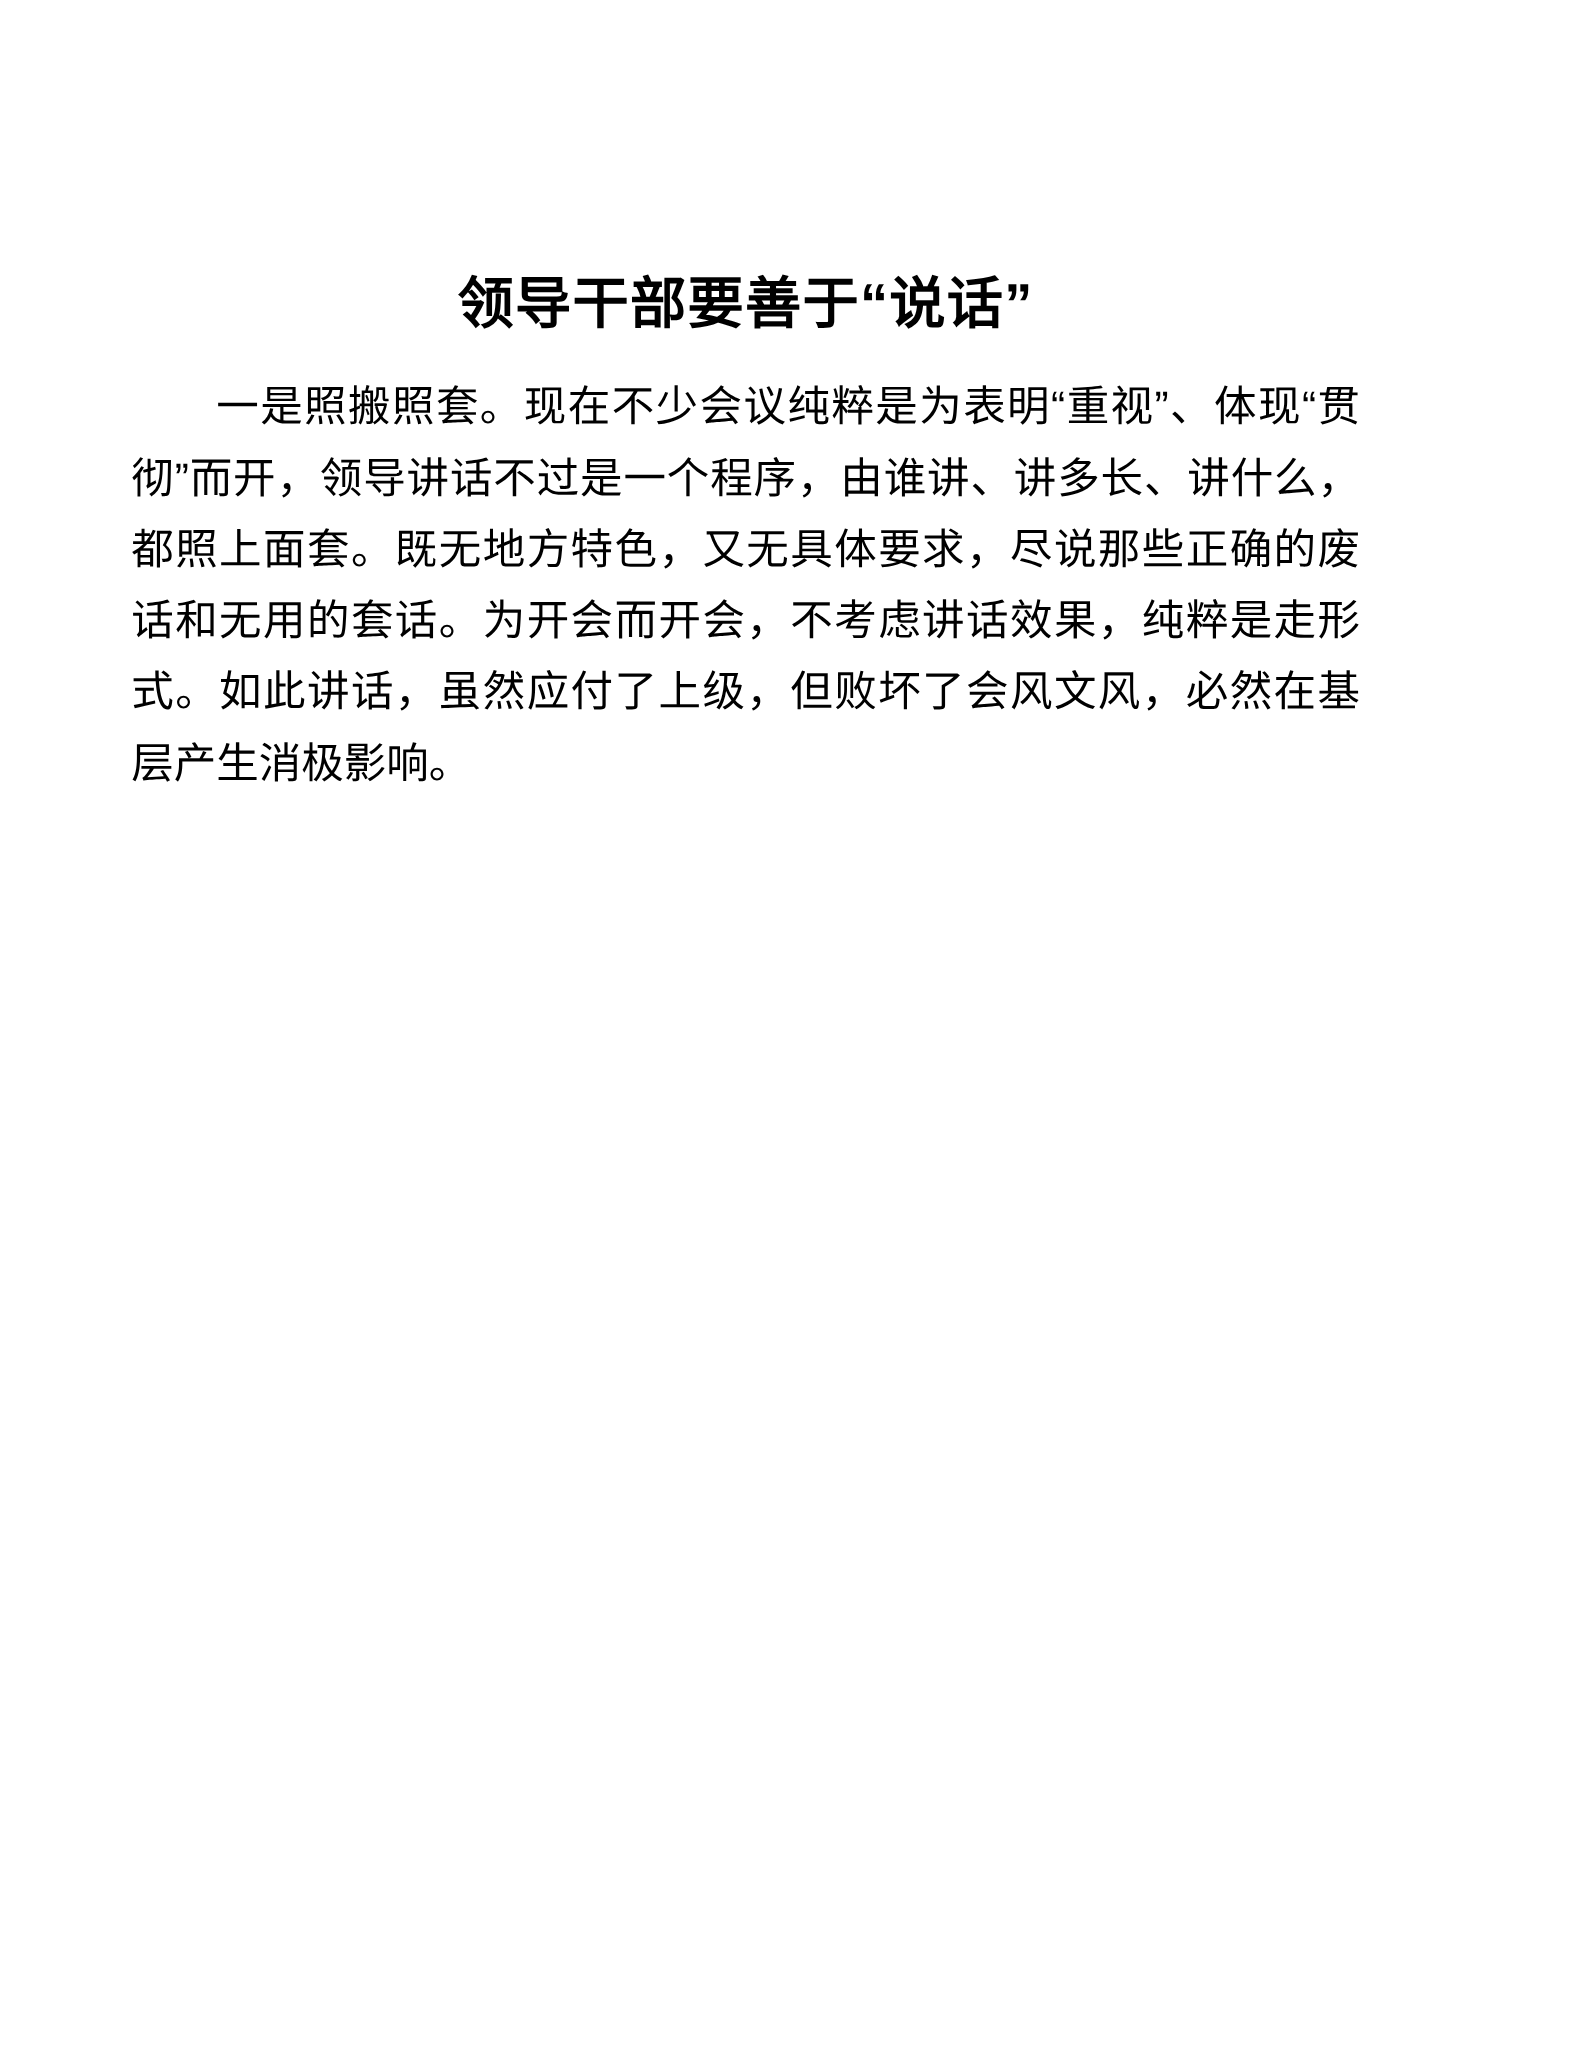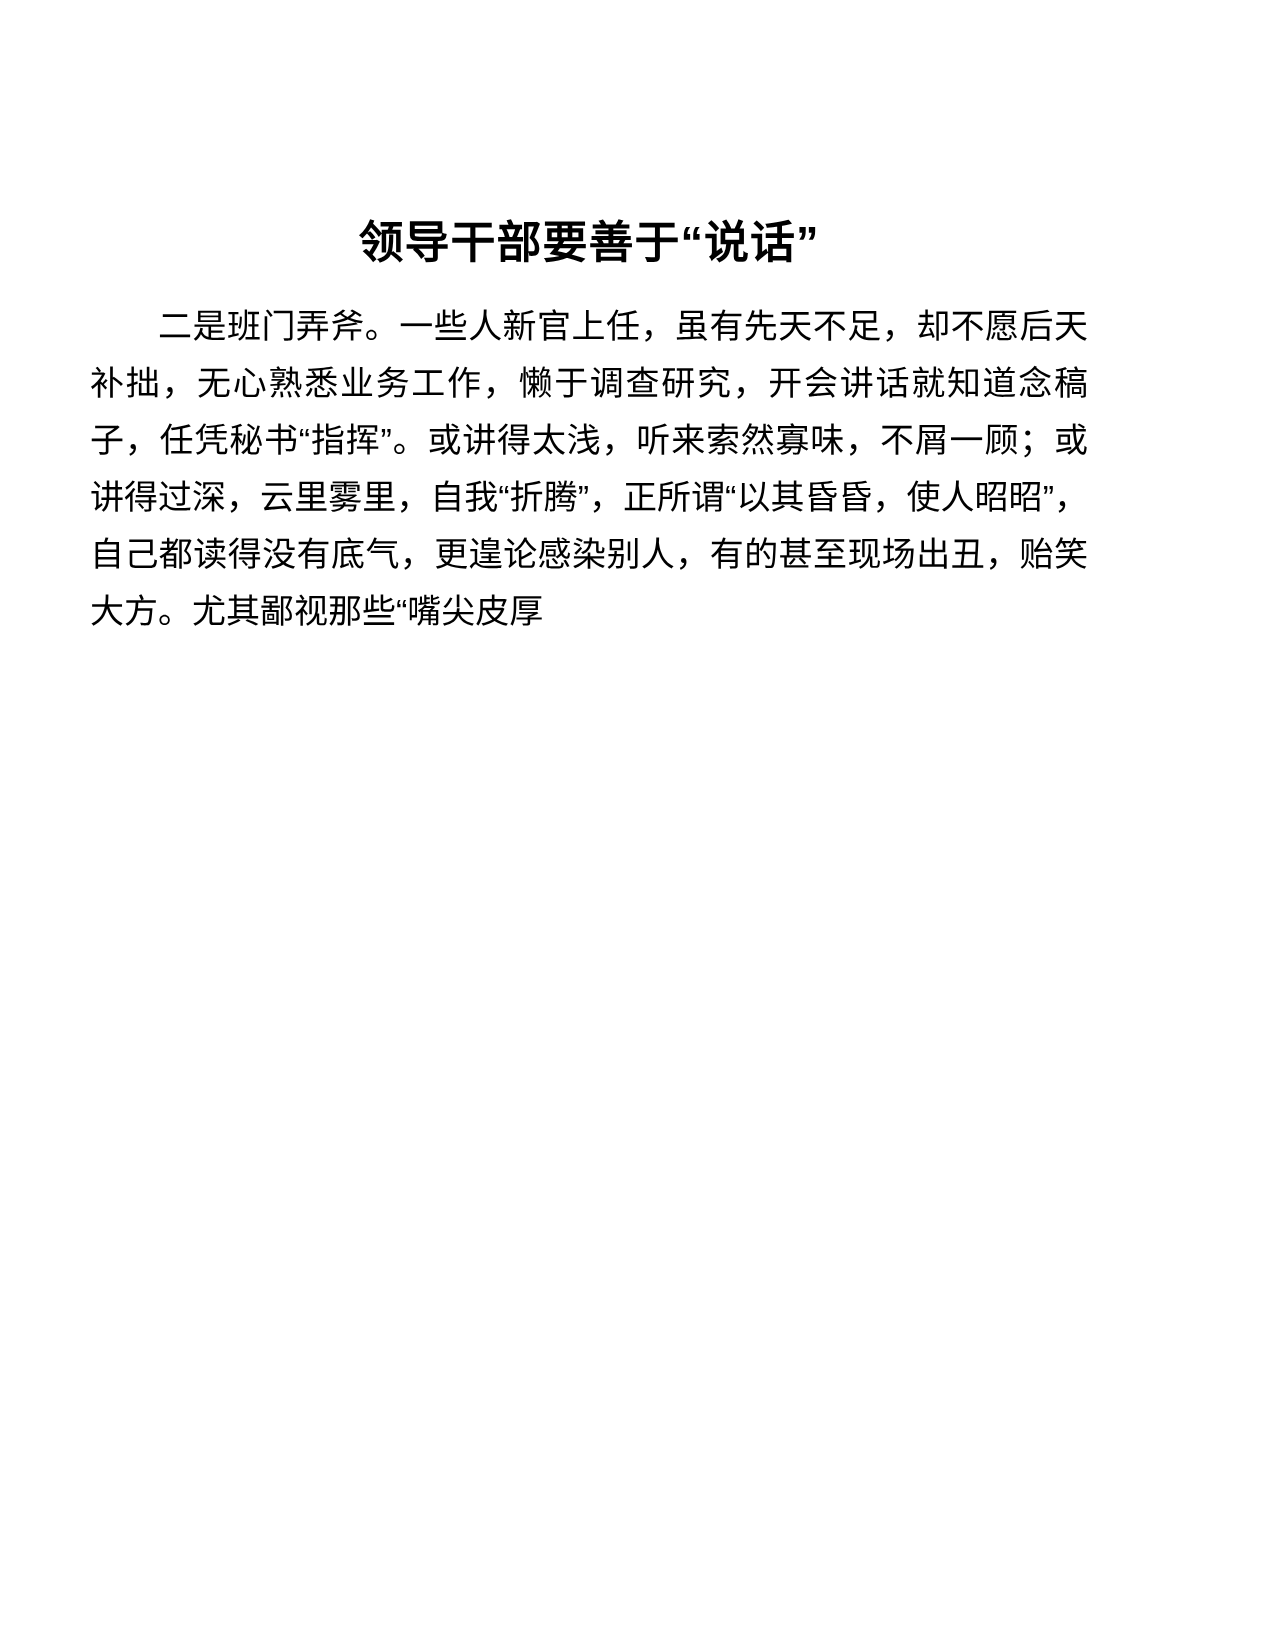--- a/index.html
+++ b/index.html
@@ -12,22 +12,21 @@
       width: 1275px;
       height: 1650px;
       margin: 0 auto;
       background: #ffffff;
       color: #000000;
       overflow: hidden;
       font-family: "Liberation Sans", "DejaVu Sans", sans-serif;
     }
     .content {
       box-sizing: border-box;
-      padding: 208px 187px 0 78px; 
-      margin-left: 12px;
+      padding: 208px 187px 0 105px; 
     }
     .doc-title {
       margin: 0 0 20px 0;
       font-size: 45px;
       line-height: 70px;
       font-weight: 700;
       text-align: center;
       letter-spacing: 1px;
       white-space: nowrap;
     }
@@ -43,16 +42,16 @@
     }
   </style>
 </head>
 <body>
 
 <div class="page">
   <div class="content">
     <h1 class="doc-title">领导干部要善于“说话”</h1>
 
 
+    <p class="doc-para">一是照搬照套。现在不少会议纯粹是为表明“重视”、体现“贯彻”而开，领导讲话不过是一个程序，由谁讲、讲多长、讲什么，都照上面套。既无地方特色，又无具体要求，尽说那些正确的废话和无用的套话。为开会而开会，不考虑讲话效果，纯粹是走形式。如此讲话，虽然应付了上级，但败坏了会风文风，必然在基层产生消极影响。</p>
 
-    <p class="doc-para">二是班门弄斧。一些人新官上任，虽有先天不足，却不愿后天补拙，无心熟悉业务工作，懒于调查研究，开会讲话就知道念稿子，任凭秘书“指挥”。或讲得太浅，听来索然寡味，不屑一顾；或讲得过深，云里雾里，自我“折腾”，正所谓“以其昏昏，使人昭昭”，自己都读得没有底气，更遑论感染别人，有的甚至现场出丑，贻笑大方。尤其鄙视那些“嘴尖皮厚</p>
   </div>
 </div>
 
 </body></html>

